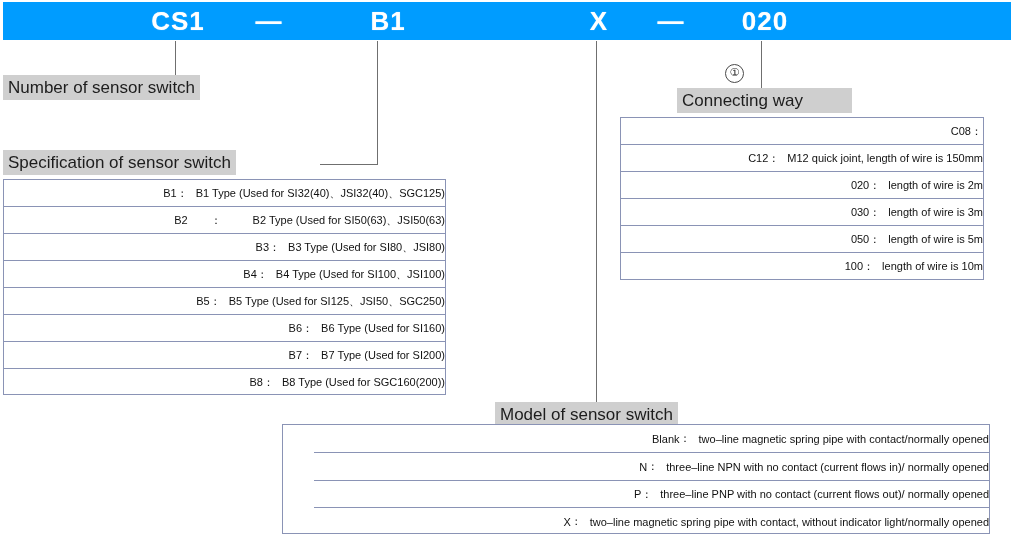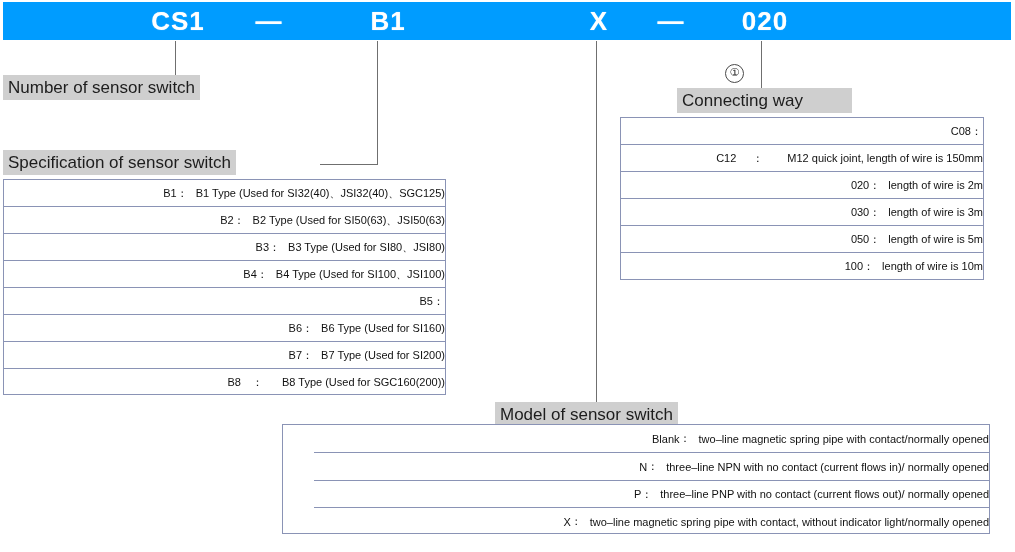--- a/index.html
+++ b/index.html
@@ -89,64 +89,65 @@
   <div class="caption" style="left:3px;top:150px;">Specification of sensor switch</div>
 
   <div class="caption" style="left:3px;top:75px;">Number of sensor switch</div>
 
   <div class="tbl" style="left:3px;top:179px;width:443px;height:216px;">
     <div class="trow" style="height:27px;">
       <span class="tkey">B1</span>
         <span class="tsep">：</span>
         <span class="tval">B1 Type (Used for SI32(40)、JSI32(40)、SGC125)</span>
     </div>
-    <div class="trow" style="height:27px;">
+    <div class="trow" style="height:27px;gap:23px;">
       <span class="tkey">B2</span>
         <span class="tsep">：</span>
         <span class="tval">B2 Type (Used for SI50(63)、JSI50(63)</span>
     </div>
     <div class="trow" style="height:27px;">
       <span class="tkey">B3</span>
         <span class="tsep">：</span>
         <span class="tval">B3 Type (Used for SI80、JSI80)</span>
     </div>
     <div class="trow" style="height:27px;">
       <span class="tkey">B4</span>
         <span class="tsep">：</span>
         <span class="tval">B4 Type (Used for SI100、JSI100)</span>
     </div>
     <div class="trow" style="height:27px;">
       <span class="tkey">B5</span>
         <span class="tsep">：</span>
+        <span class="tval">B5 Type (Used for SI125、JSI50、SGC250)</span>
     </div>
     <div class="trow" style="height:27px;">
       <span class="tkey">B6</span>
         <span class="tsep">：</span>
         <span class="tval">B6 Type (Used for SI160)</span>
     </div>
     <div class="trow" style="height:27px;">
       <span class="tkey">B7</span>
         <span class="tsep">：</span>
         <span class="tval">B7 Type (Used for SI200)</span>
     </div>
-    <div class="trow" style="height:26px;gap:11px;">
+    <div class="trow" style="height:26px;">
       <span class="tkey">B8</span>
         <span class="tsep">：</span>
         <span class="tval">B8 Type (Used for SGC160(200))</span>
     </div>
   </div>
 
   <div class="caption" style="left:652px;top:88px;width:165px;margin-left:25px;">Connecting way</div>
 
   <div class="tbl" style="left:620px;top:117px;width:364px;height:163px;">
     <div class="trow" style="height:27px;">
       <span class="tkey">C08</span>
         <span class="tsep">：</span>
     </div>
-    <div class="trow" style="height:27px;gap:16px;">
+    <div class="trow" style="height:27px;">
       <span class="tkey">C12</span>
         <span class="tsep">：</span>
         <span class="tval">M12 quick joint, length of wire is 150mm</span>
     </div>
     <div class="trow" style="height:27px;">
       <span class="tkey">020</span>
         <span class="tsep">：</span>
         <span class="tval">length of wire is 2m</span>
     </div>
     <div class="trow" style="height:27px;">

